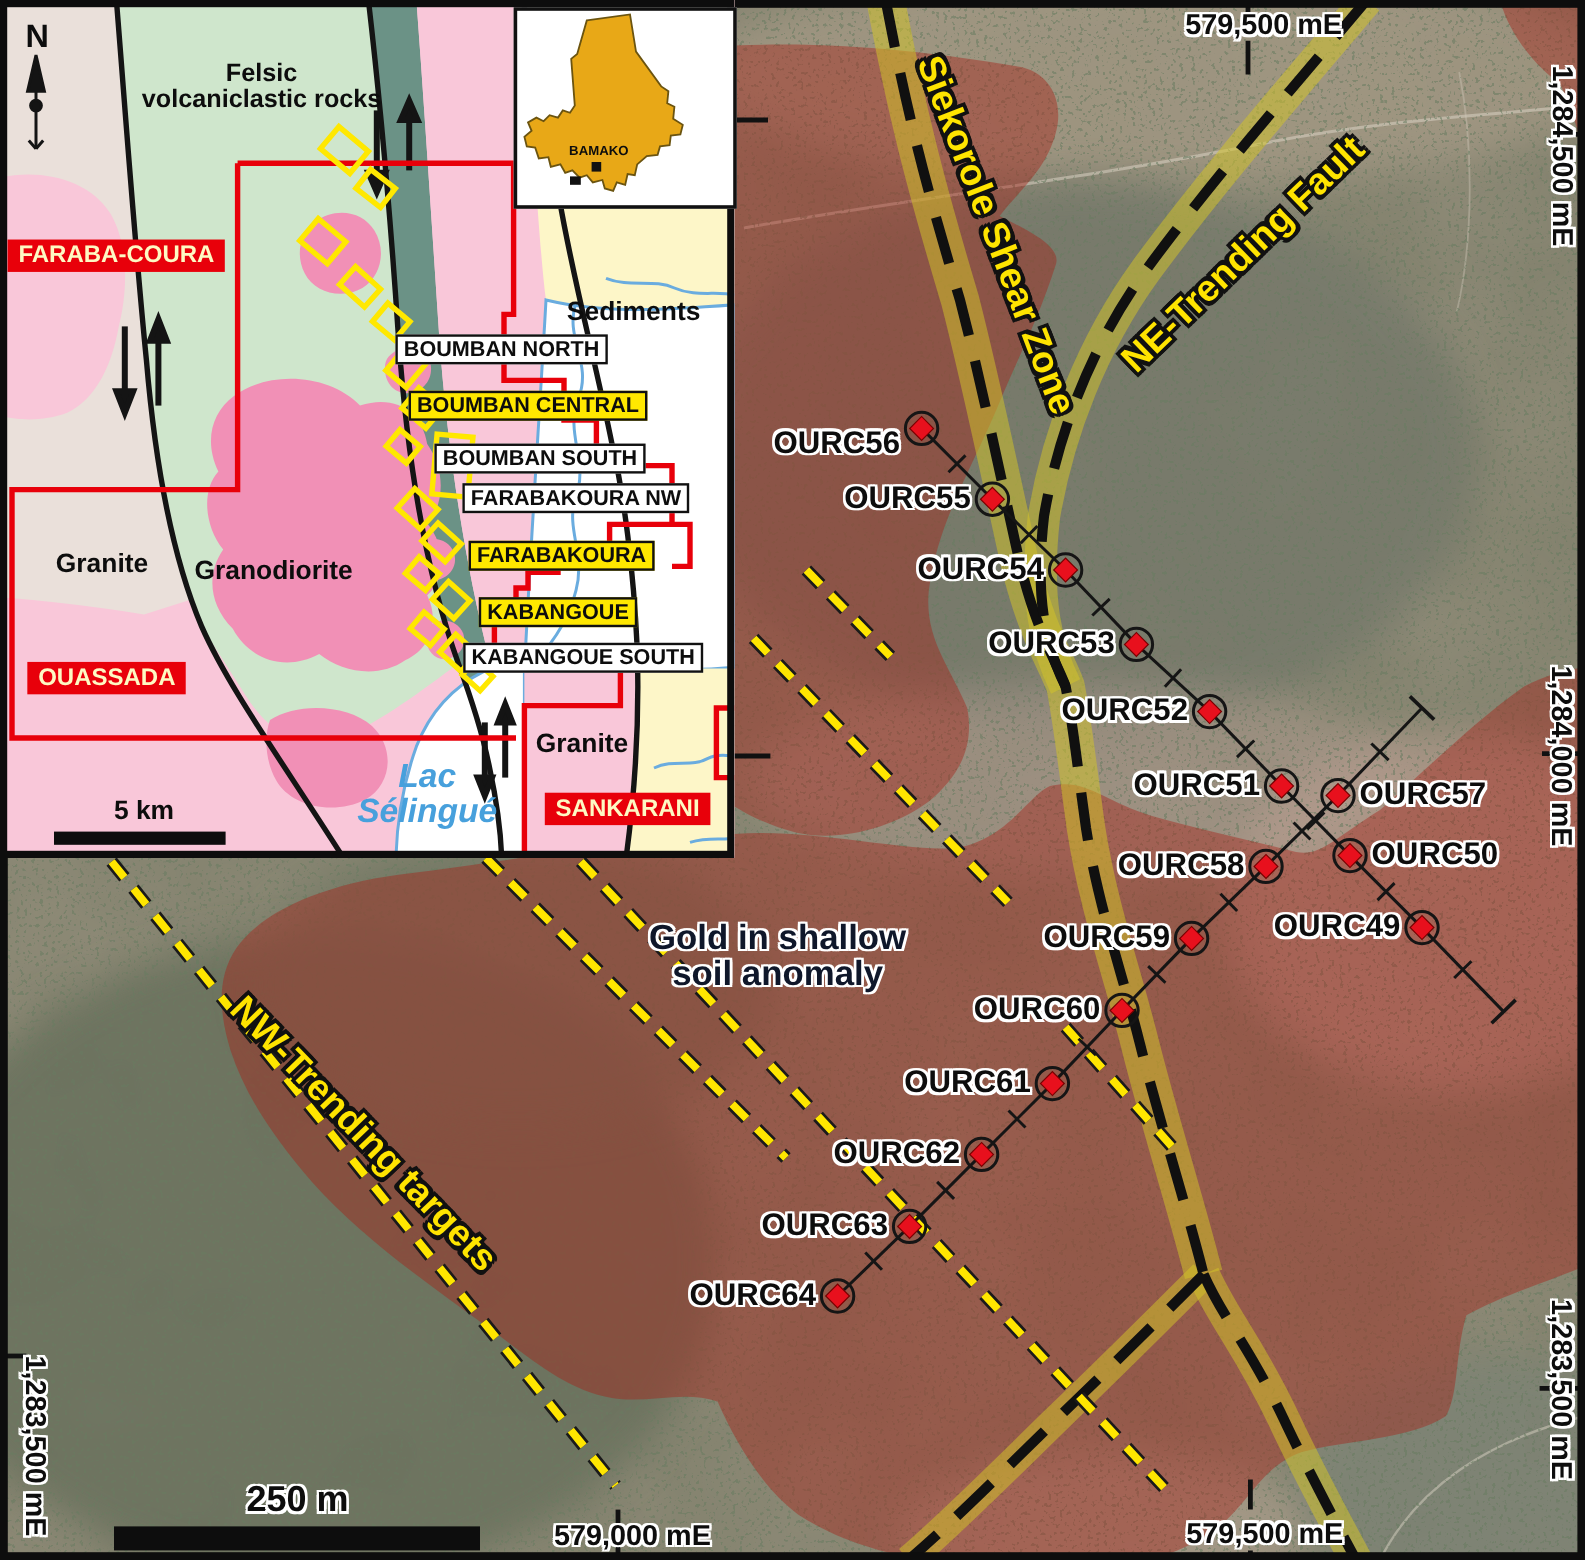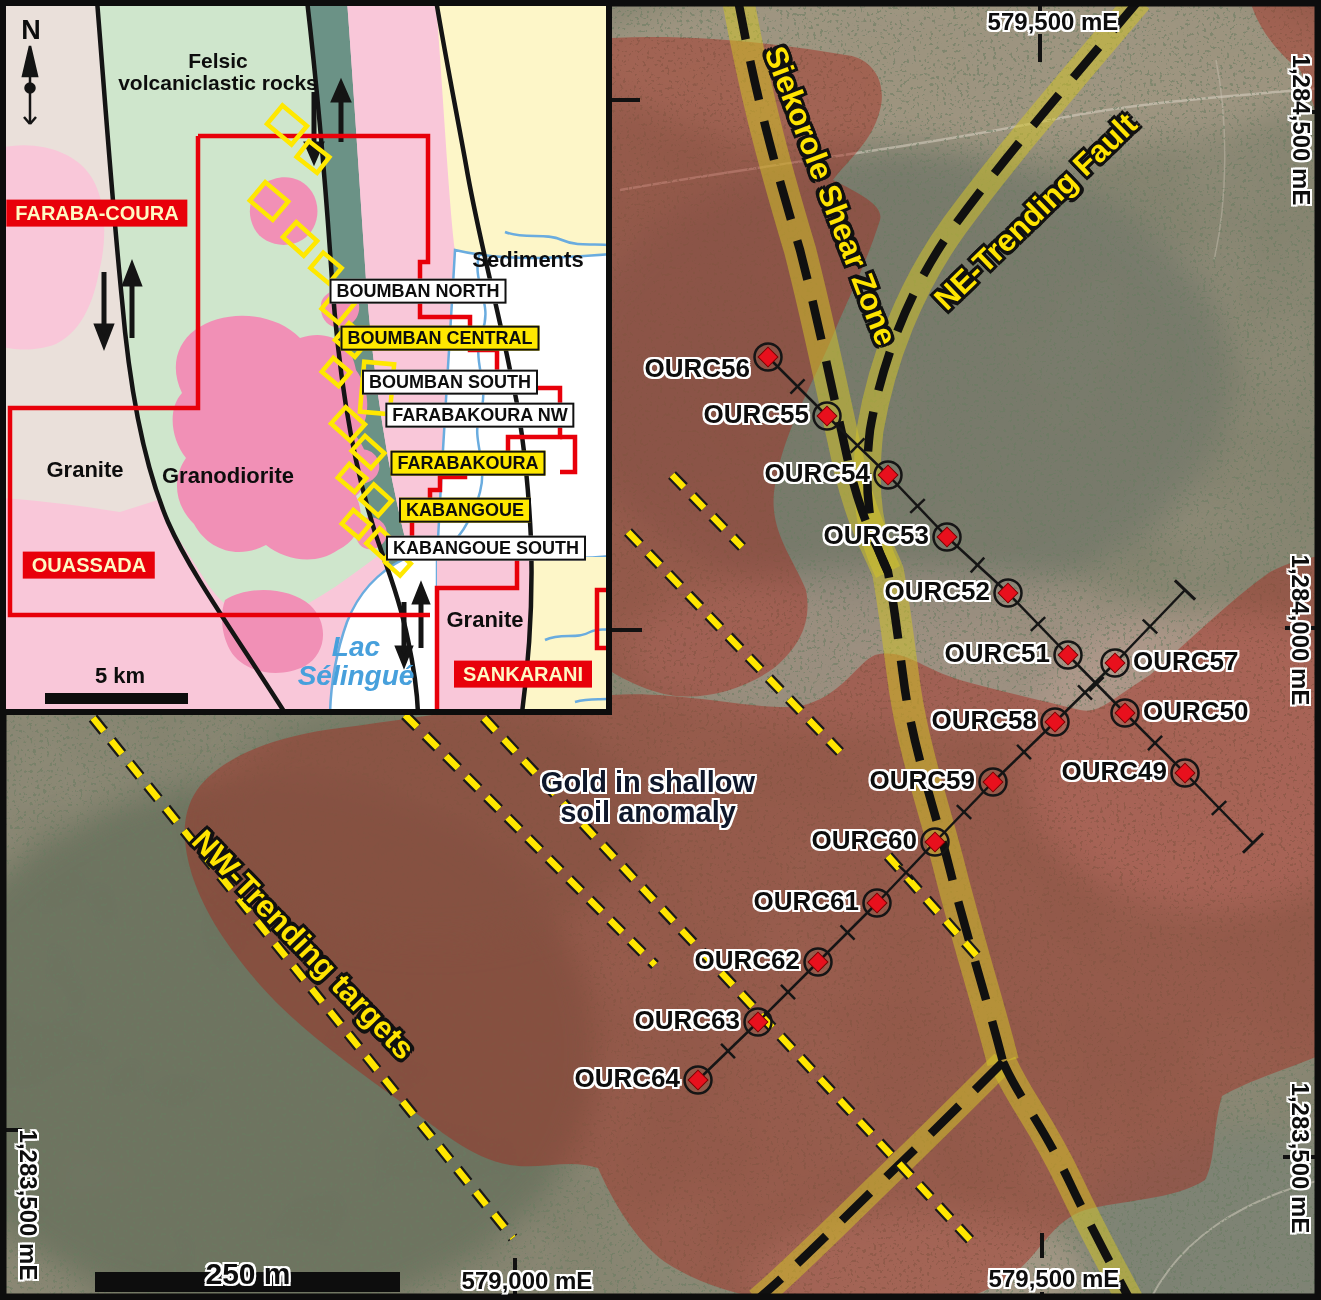--- a/index.html
+++ b/index.html
@@ -217,21 +217,21 @@
       <div class="pl grid" style="left: 1300px; top: 630px; transform: translate(-50%, -50%) rotate(90deg);">1,284,000 mE</div>
       <div class="pl grid" style="left: 1300px; top: 1158px; transform: translate(-50%, -50%) rotate(90deg);">1,283,500 mE</div>
       <div class="pl grid" style="left: 28px; top: 1205px; transform: translate(-50%, -50%) rotate(90deg);">1,283,500 mE</div>
       <div class="pl grid" style="left: 527px; top: 1281px; transform: translate(-50%, -50%);">579,000 mE</div>
       <div class="pl grid" style="left: 1054px; top: 1279px; transform: translate(-50%, -50%);">579,500 mE</div>
       <div class="pl fault-ann" style="left: 830px; top: 196px; transform: translate(-50%, -50%) rotate(69deg);">Siekorole Shear Zone</div>
       <div class="pl fault-ann" style="left: 1036px; top: 212px; transform: translate(-50%, -50%) rotate(-44deg);">NE-Trending Fault</div>
       <div class="pl fault-ann" style="left: 303px; top: 945px; transform: translate(-50%, -50%) rotate(46deg);">NW-Trending targets</div>
       <div class="pl gold" style="left: 648px; top: 797px; transform: translate(-50%, -50%);">Gold in shallow
 soil anomaly</div>
-      <div class="pl scale" style="left: 248px; top: 1250px; transform: translate(-50%, -50%); margin-top: 24px;">250 m</div>
+      <div class="pl scale" style="left: 248px; top: 1250px; transform: translate(-50%, -50%);">250 m</div>
     </div>
   <div id="drill-labels" style="position:absolute;inset:0;z-index:7;pointer-events:none;">
       <div class="drill-label" style="top: 370px; transform: translateY(-54%); right: 571px;">OURC56</div>
       <div class="drill-label" style="top: 416px; transform: translateY(-54%); right: 512px;">OURC55</div>
       <div class="drill-label" style="top: 475px; transform: translateY(-54%); right: 451px;">OURC54</div>
       <div class="drill-label" style="top: 537px; transform: translateY(-54%); right: 392px;">OURC53</div>
       <div class="drill-label" style="top: 593px; transform: translateY(-54%); right: 331px;">OURC52</div>
       <div class="drill-label" style="top: 655px; transform: translateY(-54%); right: 271px;">OURC51</div>
       <div class="drill-label" style="top: 713px; transform: translateY(-54%); left: 1143px;">OURC50</div>
       <div class="drill-label" style="top: 773px; transform: translateY(-54%); right: 154px;">OURC49</div>
@@ -365,14 +365,28 @@
         <div class="pl box-white" style="left: 418px; top: 291px; transform: translate(-50%, -50%);">BOUMBAN NORTH</div>
         <div class="pl box-yellow" style="left: 440px; top: 338px; transform: translate(-50%, -50%);">BOUMBAN CENTRAL</div>
         <div class="pl box-white" style="left: 450px; top: 382px; transform: translate(-50%, -50%);">BOUMBAN SOUTH</div>
         <div class="pl box-white" style="left: 480px; top: 415px; transform: translate(-50%, -50%);">FARABAKOURA NW</div>
         <div class="pl box-yellow" style="left: 468px; top: 463px; transform: translate(-50%, -50%);">FARABAKOURA</div>
         <div class="pl box-yellow" style="left: 465px; top: 510px; transform: translate(-50%, -50%);">KABANGOUE</div>
         <div class="pl box-white" style="left: 486px; top: 548px; transform: translate(-50%, -50%);">KABANGOUE SOUTH</div>
       </div>
   </div>
 
+  <div id="mali">
+    <svg width="174" height="156" viewBox="0 0 174 156" xmlns="http://www.w3.org/2000/svg">
+      <path fill="#e8a817" stroke="#6b5410" stroke-width="1.5" d="M58,8 L94,3 L99,34 L120,63 L126,67 L125,77 L131,80 L130,90 L138,95 L136,103 L128,104
+               L127,112 L119,113 L117,120 L108,121 L100,128 L98,137 L92,136 L90,145 L83,143 L80,150
+               L73,148 L71,141 L63,143 L58,137 L52,139 L46,133 L40,135 L36,128 L28,130 L26,122
+               L18,123 L15,114 L8,113 L6,105 L12,100 L9,93 L16,89 L22,92 L27,87 L34,89 L38,83
+               L44,85 L48,79 L45,40 L50,36 Z"></path>
+      <rect x="62" y="126" width="8" height="8" fill="#111"></rect>
+      <rect x="44" y="138" width="9" height="7" fill="#111"></rect>
+    </svg>
+    <div id="mali-labels">
+        <div class="pl bamako" style="left: 68px; top: 118px; transform: translate(-50%, -50%);">BAMAKO</div>
+      </div>
+  </div>
 
 </div>
 
 </body></html>

